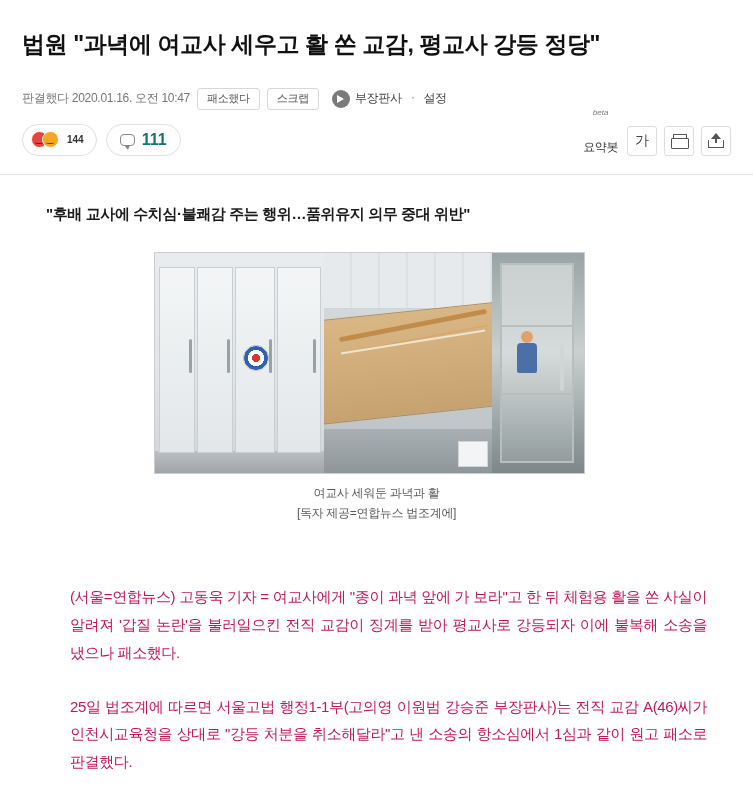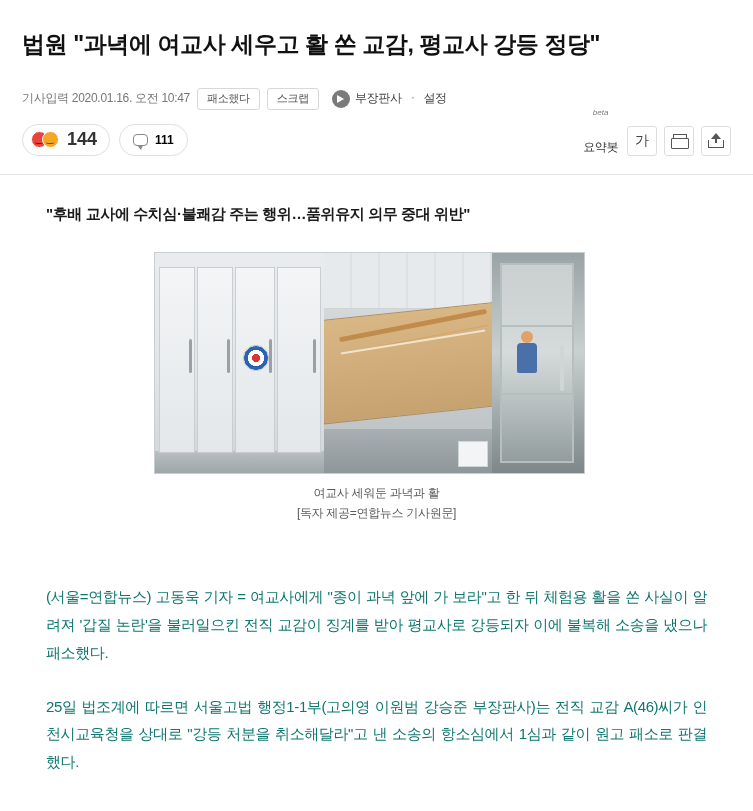--- a/index.html
+++ b/index.html
@@ -106,21 +106,21 @@
   .emo.angry { left: 0; background: #e8433c; }
   .emo.sad   { left: 11px; background: #f5a623; }
   .emo::after {
     content: "";
     position: absolute;
     left: 3px; top: 8px;
     width: 8px; height: 3px;
     border-bottom: 1.5px solid rgba(0,0,0,.55);
     border-radius: 2px;
   }
-  .react .cnt { font-size: 18px; color: #333; font-weight: bold; }
+  .react .cnt { font-size: 10px; color: #333; font-weight: bold; }
   .comment {
     display: inline-flex;
     align-items: center;
     border: 1px solid #e0e0e0;
     border-radius: 17px;
     height: 32px;
     padding: 0 13px;
     gap: 7px;
     margin-left: 9px;
     background: #fff;
@@ -133,21 +133,21 @@
   }
   .bubble::after {
     content: "";
     position: absolute;
     left: 3px; bottom: -5px;
     width: 0; height: 0;
     border-left: 4px solid transparent;
     border-right: 2px solid transparent;
     border-top: 5px solid #888;
   }
-  .comment .cnt { font-size: 12px; color: #000000; font-weight: bold; }
+  .comment .cnt { font-size: 16px; color: #0f766e; font-weight: bold; }
 
   .tools { margin-left: auto; display: flex; align-items: flex-end; gap: 7px; }
   .btn-box {
     width: 30px; height: 30px;
     border: 1px solid #ddd;
     border-radius: 3px;
     background: #fff;
     display: flex;
     align-items: center;
     justify-content: center;
@@ -348,38 +348,39 @@
     text-align: center;
     font-size: 12px;
     color: #5a5a5a;
     line-height: 1.65;
     letter-spacing: -0.3px;
   }
 
   .para {
     font-size: 15px;
     line-height: 1.85;
-    color: #0f766e;
+    color: #be185d;
     letter-spacing: -0.4px;
     text-align: justify;
     margin-top: 26px;
     padding: 0 6px;
+    margin-left: 24px;
   }
   .para.first { margin-top: 60px; }
 </style>
 </head>
 <body>
 
 <div class="page">
 
   <h1 class="headline">법원 "과녁에 여교사 세우고 활 쏜 교감, 평교사 강등 정당"</h1>
 
   <div class="infobar">
     <span class="date">
-      <span>기사입력</span>
+      <span>판결했다</span>
       <span>2020.01.16. 오전 10:47</span>
     </span>
     <span class="chip">패소했다</span>
     <span class="chip">스크랩</span>
     <span class="tts">
       <span class="spk"></span>
       <span>부장판사</span>
       <span class="dot-sep">・</span>
       <span>설정</span>
     </span>
@@ -456,21 +457,21 @@
           </div>
           <div class="person">
             <div class="head"></div>
             <div class="body"></div>
           </div>
         </div>
 
       </div>
       <div class="caption">
         <div>여교사 세워둔 과녁과 활</div>
-        <div>[독자 제공=연합뉴스 기사원문]</div>
+        <div>[독자 제공=연합뉴스 법조계에]</div>
       </div>
     </div>
 
     <p class="para first">(서울=연합뉴스) 고동욱 기자 = 여교사에게 "종이 과녁 앞에 가 보라"고 한 뒤 체험용 활을 쏜 사실이 알려져 '갑질 논란'을 불러일으킨 전직 교감이 징계를 받아 평교사로 강등되자 이에 불복해 소송을 냈으나 패소했다.</p>
     <p class="para">25일 법조계에 따르면 서울고법 행정1-1부(고의영 이원범 강승준 부장판사)는 전직 교감 A(46)씨가 인천시교육청을 상대로 "강등 처분을 취소해달라"고 낸 소송의 항소심에서 1심과 같이 원고 패소로 판결했다.</p>
 
   </div>
 </div>
 
 </body></html>

